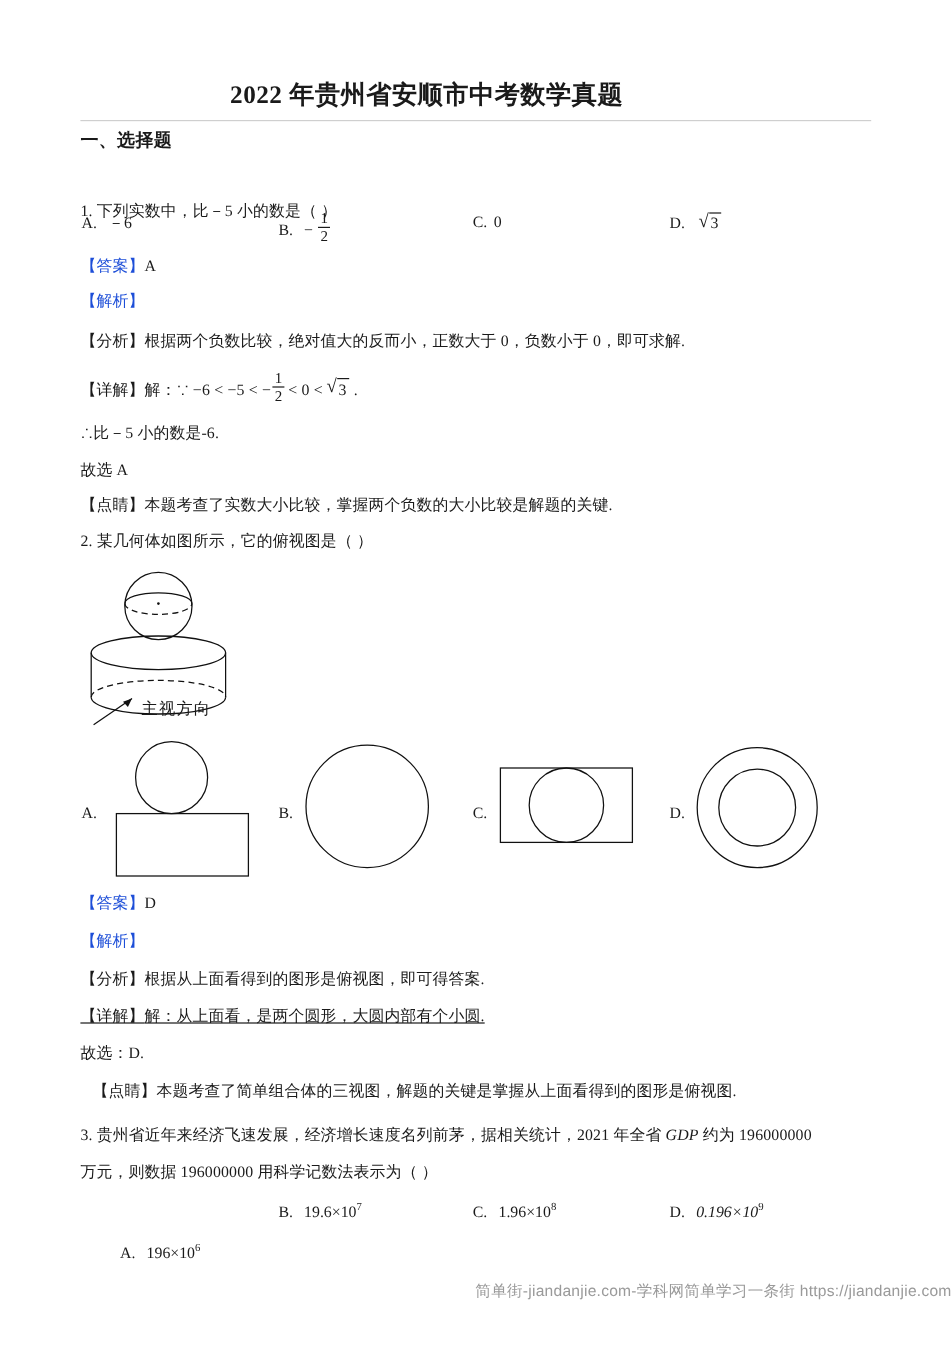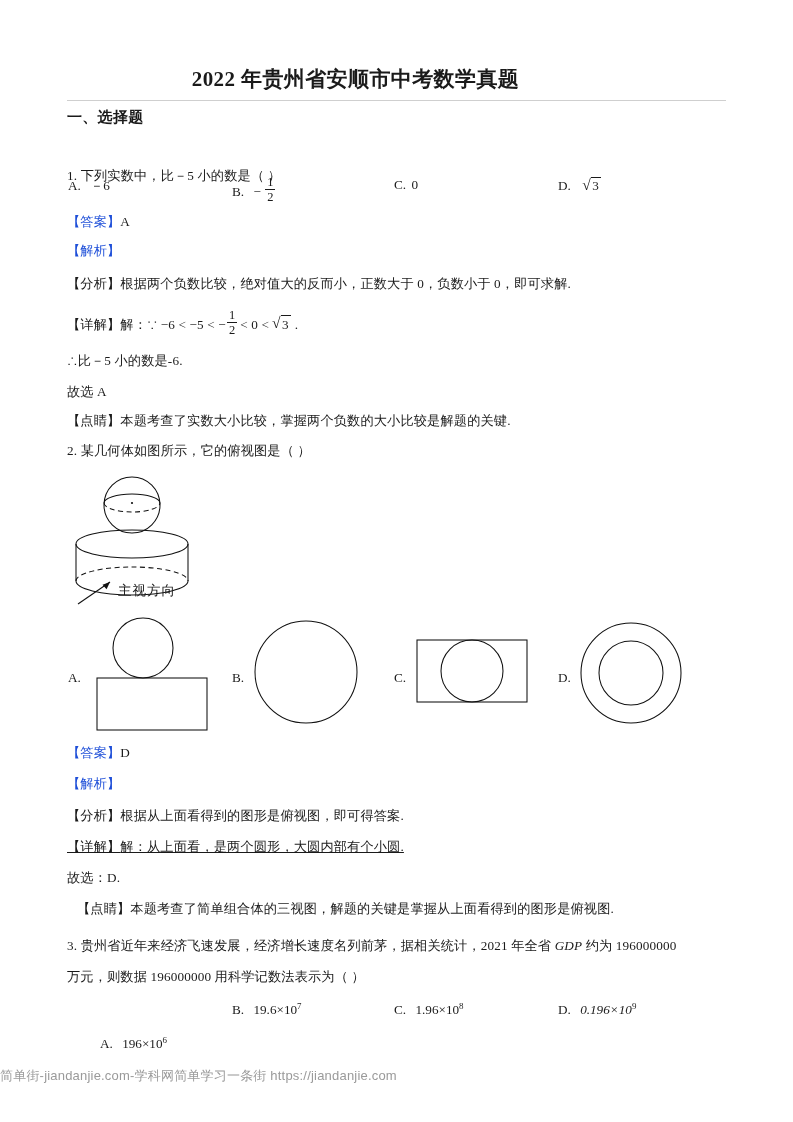--- a/index.html
+++ b/index.html
@@ -127,21 +127,21 @@
     letter-spacing: 1px;
     white-space: nowrap;
   }
 
   
   .footer {
     position: absolute;
     left: 0;
     top: 1067px;
     width: 793px;
-    text-align: left;
+    text-align: right;
     font-size: 13px;
     color: #9a9a9a;
     font-family: "Liberation Sans", "DejaVu Sans", sans-serif;
     letter-spacing: 0.2px;
   }
 </style>
 </head>
 <body>
 
 <div class="page">

